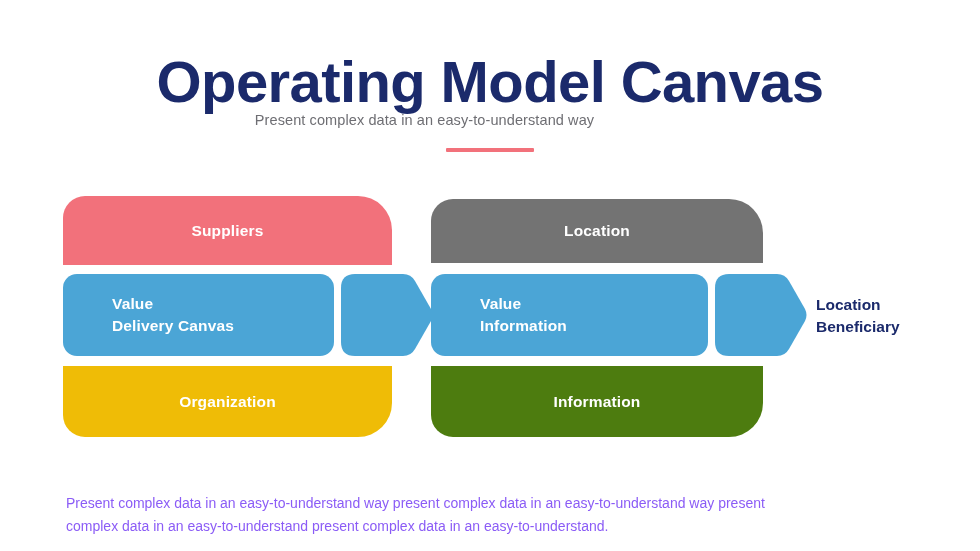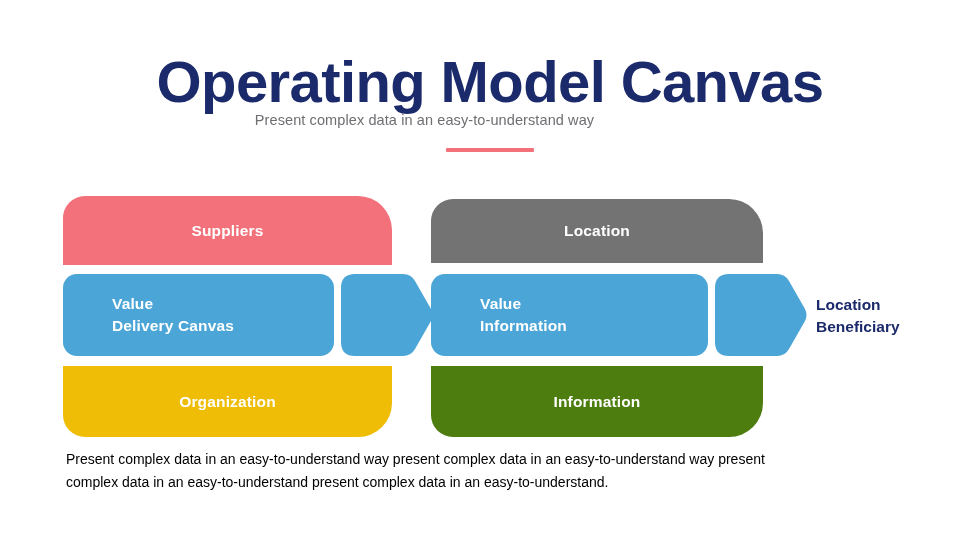--- a/index.html
+++ b/index.html
@@ -115,25 +115,25 @@
     width: 150px;
     font-size: 15.5px;
     font-weight: bold;
     line-height: 1.42;
     color: #1B2A6B;
   }
 
   
   .footer-text {
     position: absolute;
-    left: 66px; top: 448px;
+    left: 66px; top: 492px;
     width: 742px;
     font-size: 14px;
     line-height: 1.62;
-    color: #000000;
+    color: #8b5cf6;
   }
 </style>
 </head>
 <body>
 
 <div id="slide">
 
   <div class="title">Operating Model Canvas</div>
   <div class="subtitle">Present complex data in an easy-to-understand way</div>
   <div class="accent-rule"></div>

